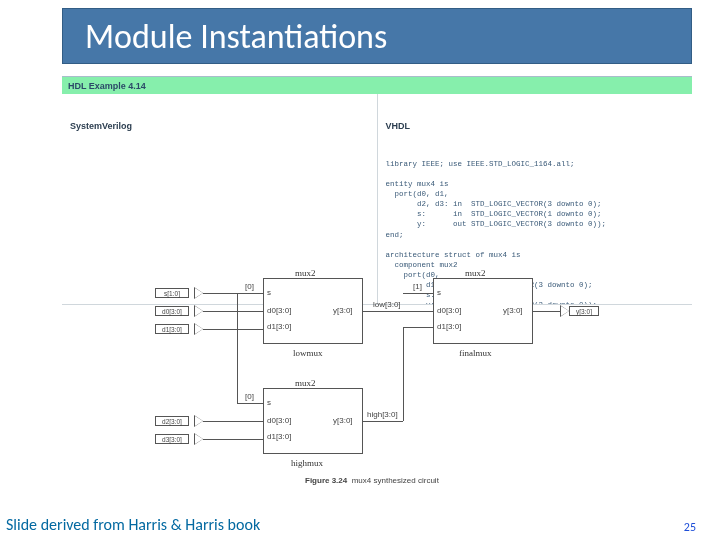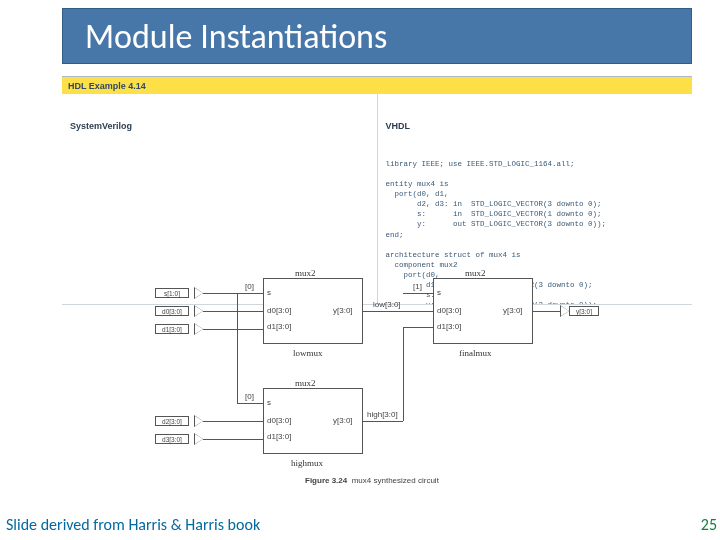--- a/index.html
+++ b/index.html
@@ -26,21 +26,21 @@
     display: flex;
     align-items: center;
     padding-left: 22px;
   }
   .hdl-header {
     position: absolute;
     left: 62px;
     top: 76px;
     width: 630px;
     height: 18px;
-    background: #fde047;
+    background: #86efac;
     border-top: 1px solid #aabccb;
     font-size: 9px;
     font-family: Arial, sans-serif;
     display: flex;
     align-items: center;
     padding-left: 6px;
     color: #2c3e50;
   }
   .hdl-header b { font-weight: 700; color: #2c4a68; }
   .code-row {
@@ -141,25 +141,25 @@
   .footer-left {
     position: absolute;
     left: 6px;
     bottom: 6px;
     font-size: 16px;
     font-family: Calibri, Arial, sans-serif;
     color: #0369a1;
   }
   .footer-right {
     position: absolute;
-    right: 3px;
+    right: 24px;
     bottom: 6px;
-    font-size: 16px;
+    font-size: 12px;
     font-family: Calibri, Arial, sans-serif;
-    color: #15803d;
+    color: #1d4ed8;
   }
 </style>
 </head>
 <body>
 
 <div class="title-bar">
   <span>Module Instantiations</span>
 </div>
 
 <div class="hdl-header">

